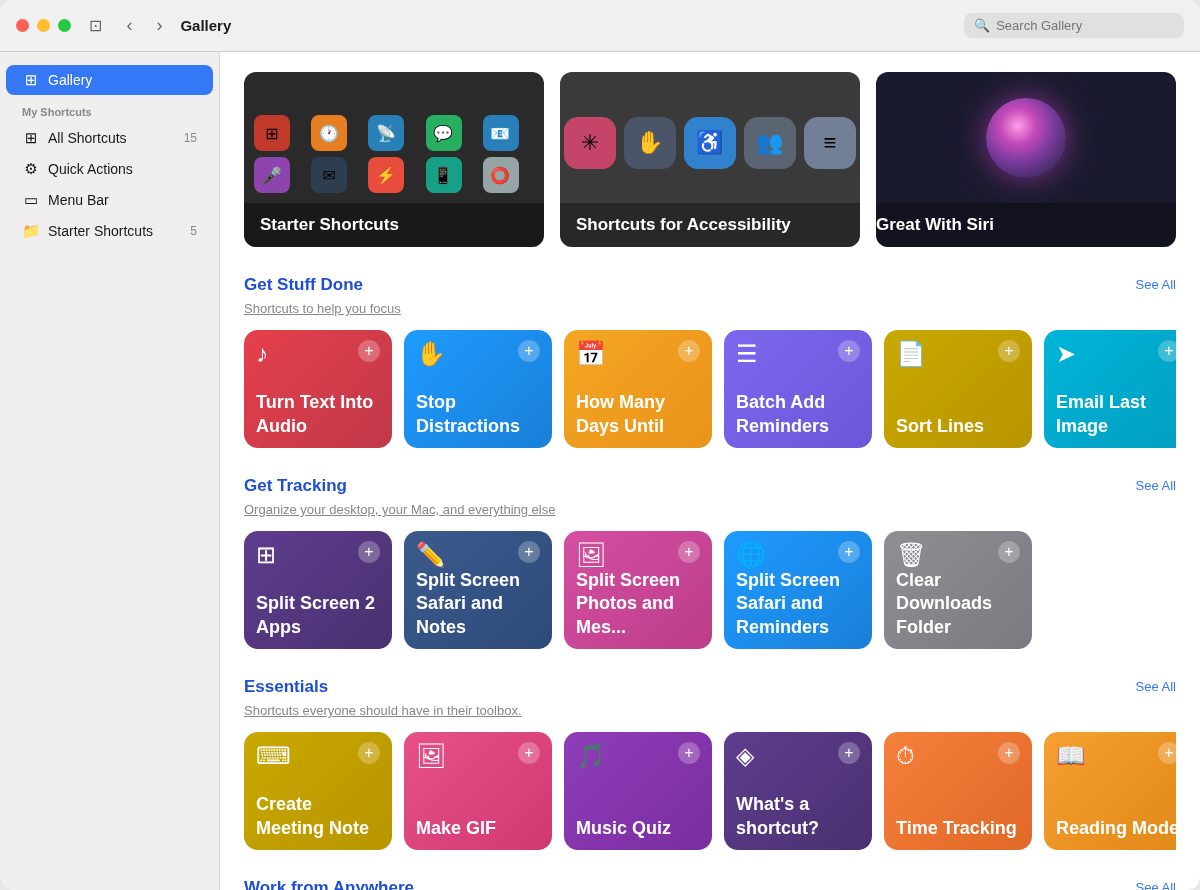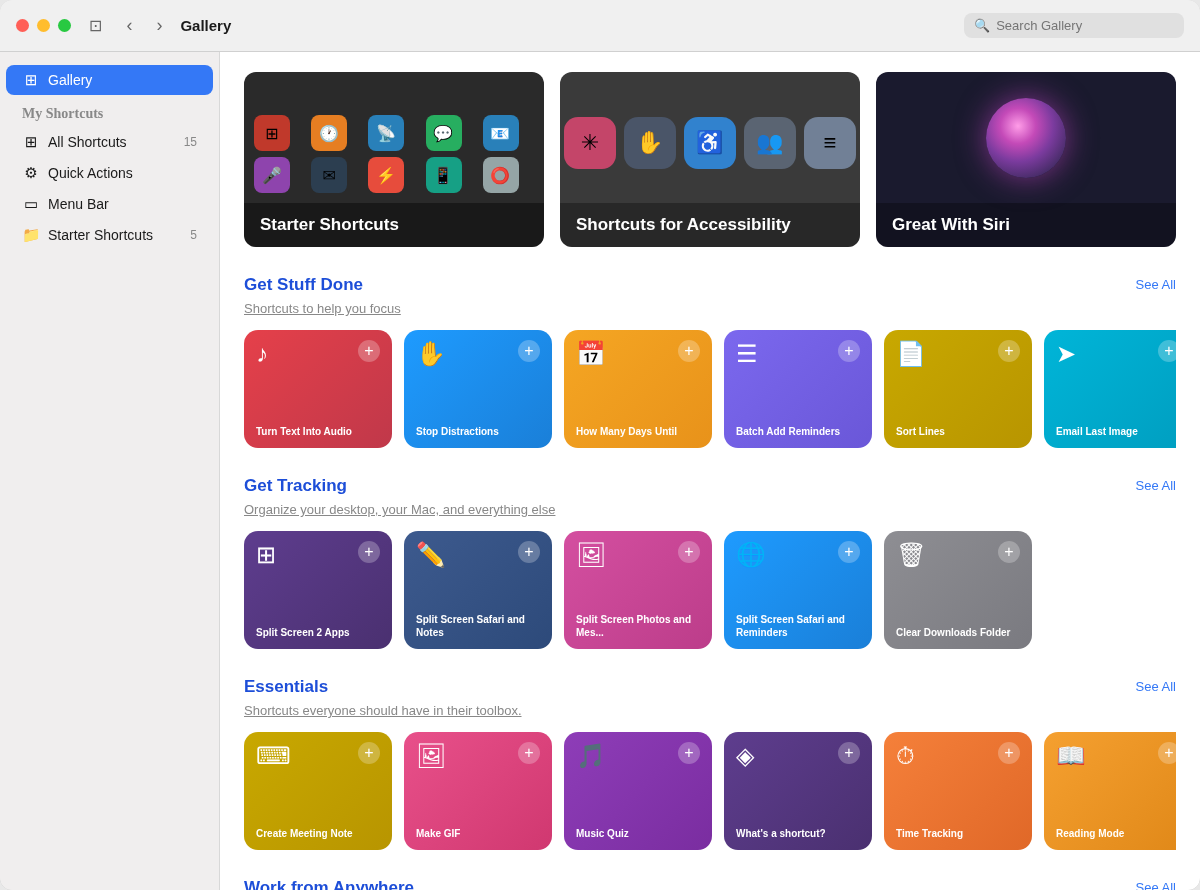--- a/index.html
+++ b/index.html
@@ -131,26 +131,25 @@
       color: white;
     }
 
     .sidebar-item .badge {
       margin-left: auto;
       font-size: 12px;
       color: #888;
     }
 
     .sidebar-section-title {
-      font-size: 14px;
+      font-size: 11px;
       font-weight: 600;
       color: #888;
       padding: 10px 22px 4px;
       text-transform: none;
-      font-family: Liberation Serif, serif;
     }
 
     .sidebar-icon {
       font-size: 15px;
       width: 18px;
       text-align: center;
     }
 
     
     .content {
@@ -284,21 +283,21 @@
       color: white;
       font-size: 16px;
       cursor: pointer;
       display: flex;
       align-items: center;
       justify-content: center;
       line-height: 1;
     }
 
     .shortcut-label {
-      font-size: 10px;
+      font-size: 18px;
       font-weight: 600;
       color: white;
       line-height: 1.3;
     }
 
     
     .bg-red { background: linear-gradient(135deg, #e5404a, #c0384a); }
     .bg-blue { background: linear-gradient(135deg, #1e9bff, #1a7fd8); }
     .bg-orange { background: linear-gradient(135deg, #f5a623, #e8921a); }
     .bg-purple-light { background: linear-gradient(135deg, #7b68ee, #6a57d8); }
@@ -409,21 +408,21 @@
             </div>
           </div>
         </div>
 
         <div class="featured-card">
           <div class="featured-card-inner siri-card" style="flex-direction:column;justify-content:flex-end;padding:0;">
             <div style="flex:1;display:flex;align-items:center;justify-content:center;">
               <div class="siri-orb" style="width:80px;height:80px;border-radius:50%;background:radial-gradient(circle at 40% 35%,#ff9de8,#c44ab8,#7b3b9e,#4a2d6b,#1a1a2e);box-shadow:0 0 30px rgba(196,69,200,0.6);margin:0;">
               </div>
             </div>
-            <div style="background:rgba(0,0,0,0.3);width:100%;padding:12px 16px;">
+            <div style="background:rgba(0,0,0,0.3);width:100%;padding:12px 0;">
               <span style="font-size:17px;font-weight:700;color:white;">Great With Siri</span>
             </div>
           </div>
         </div>
 
       </div>
 
       <div>
         <div class="section-header">
           <span class="section-title">Get Stuff Done</span>

